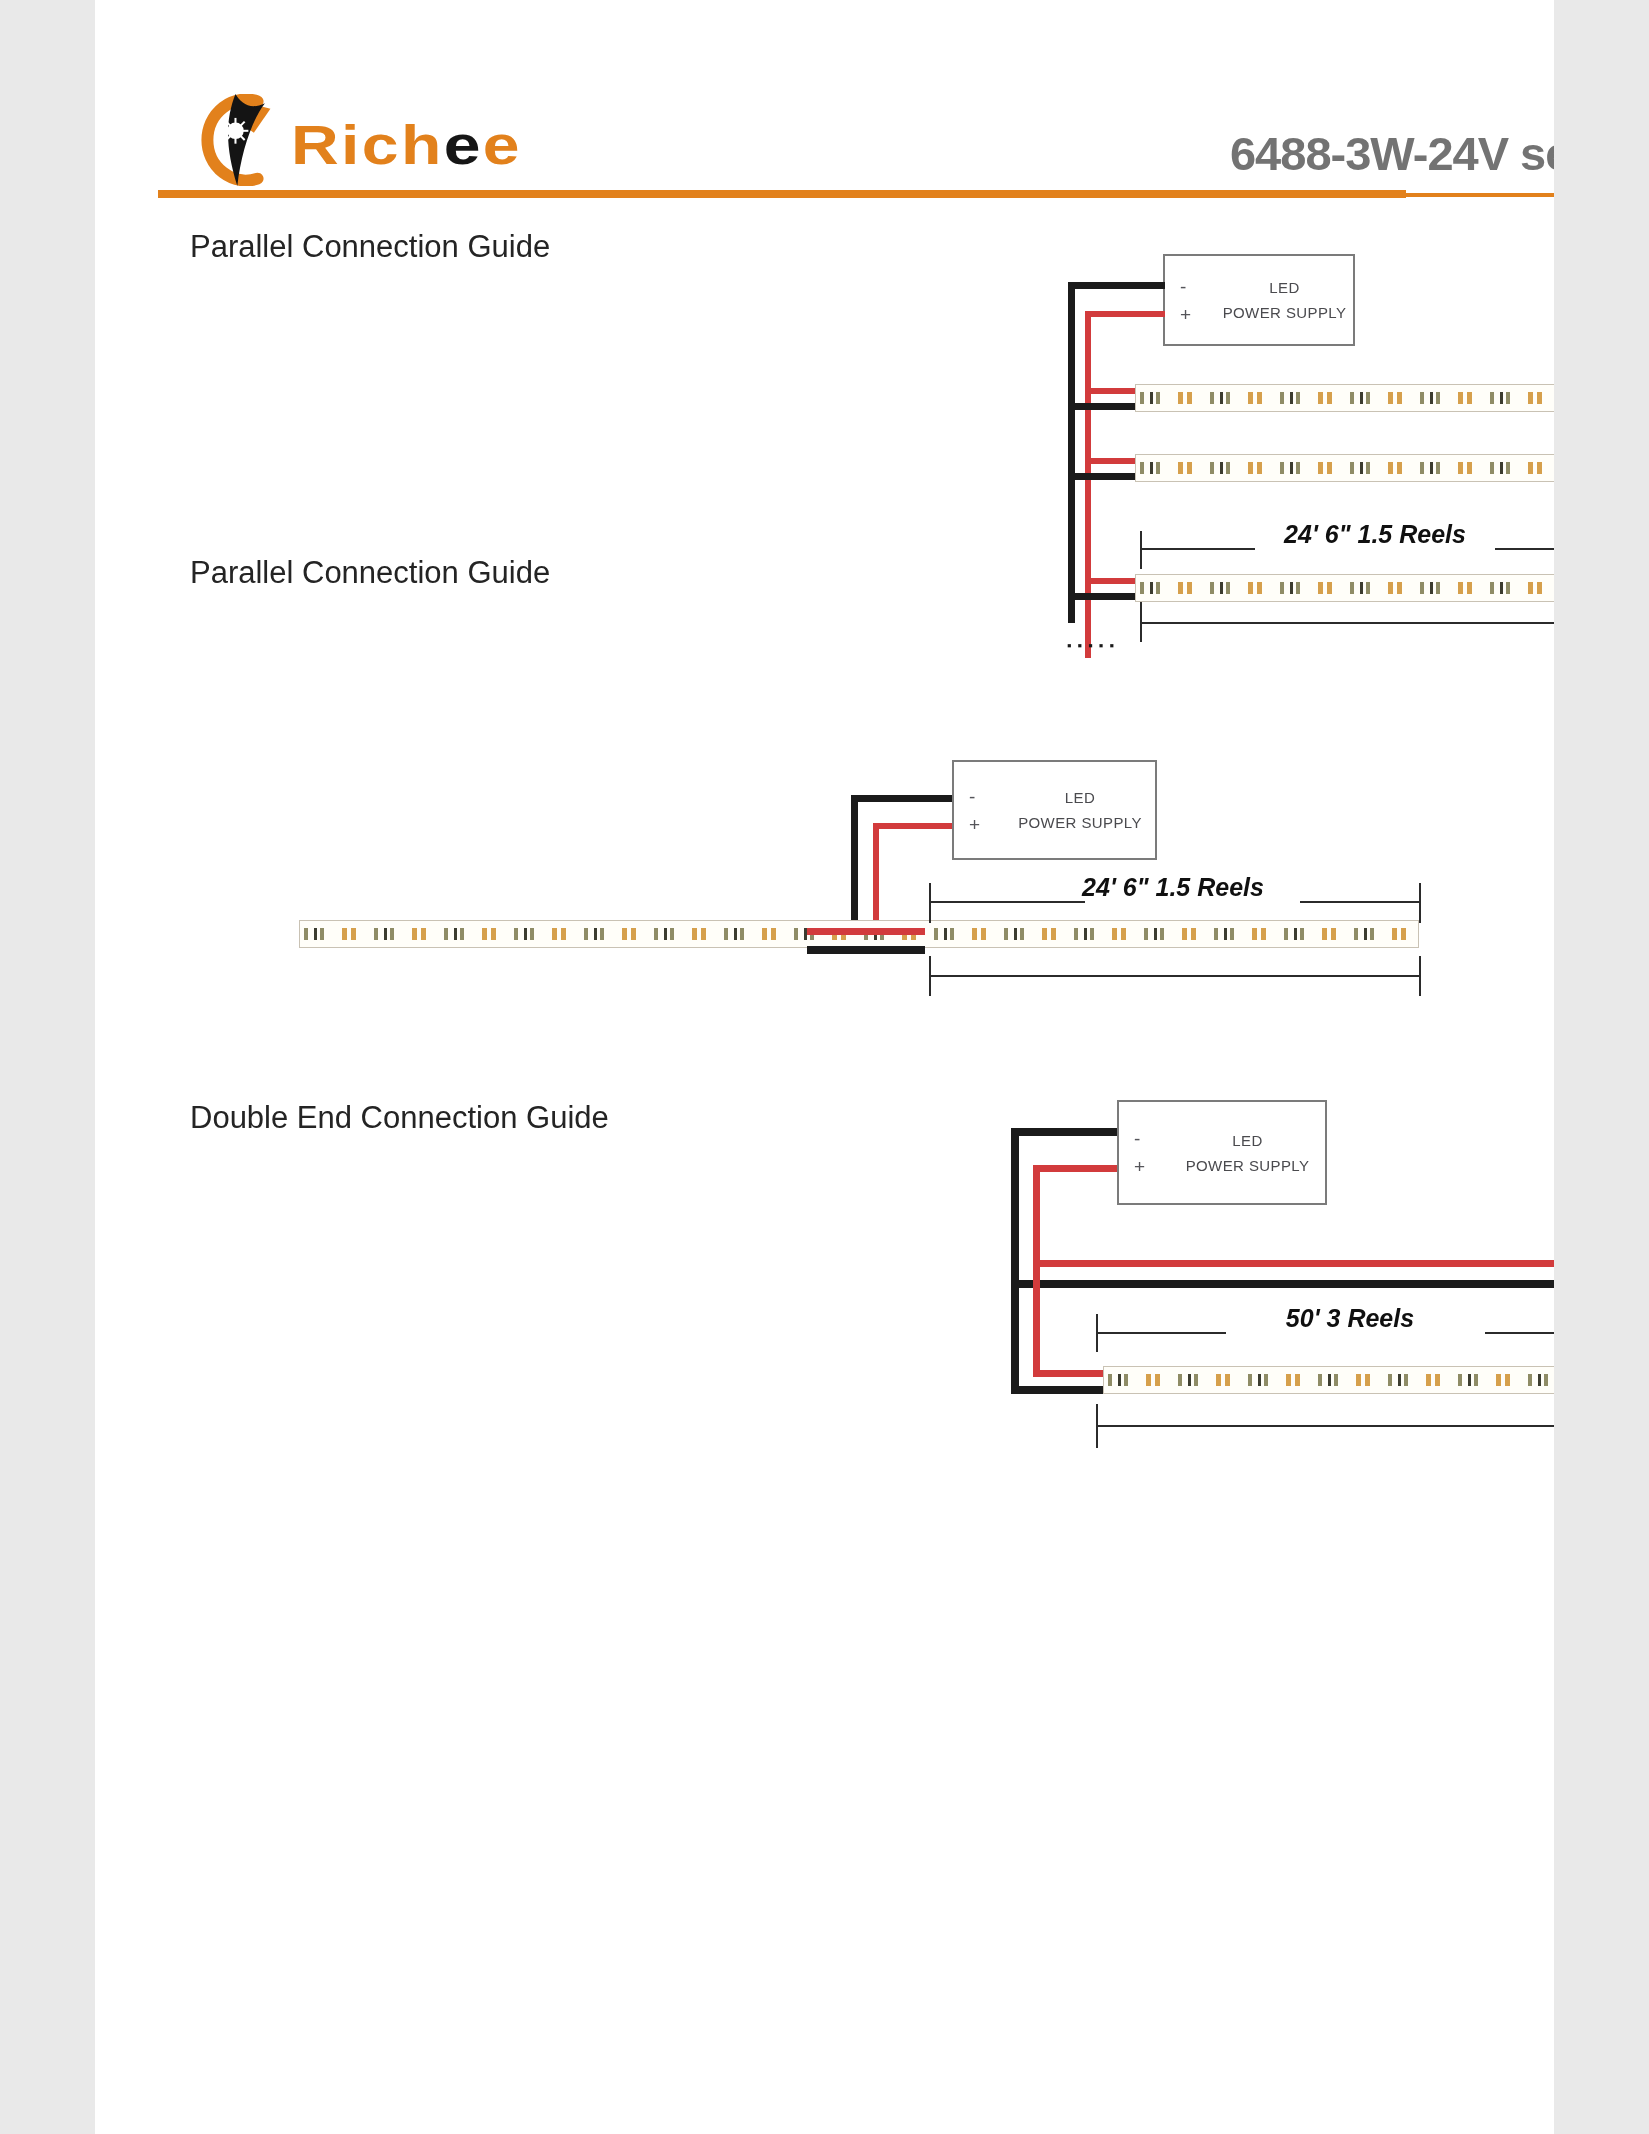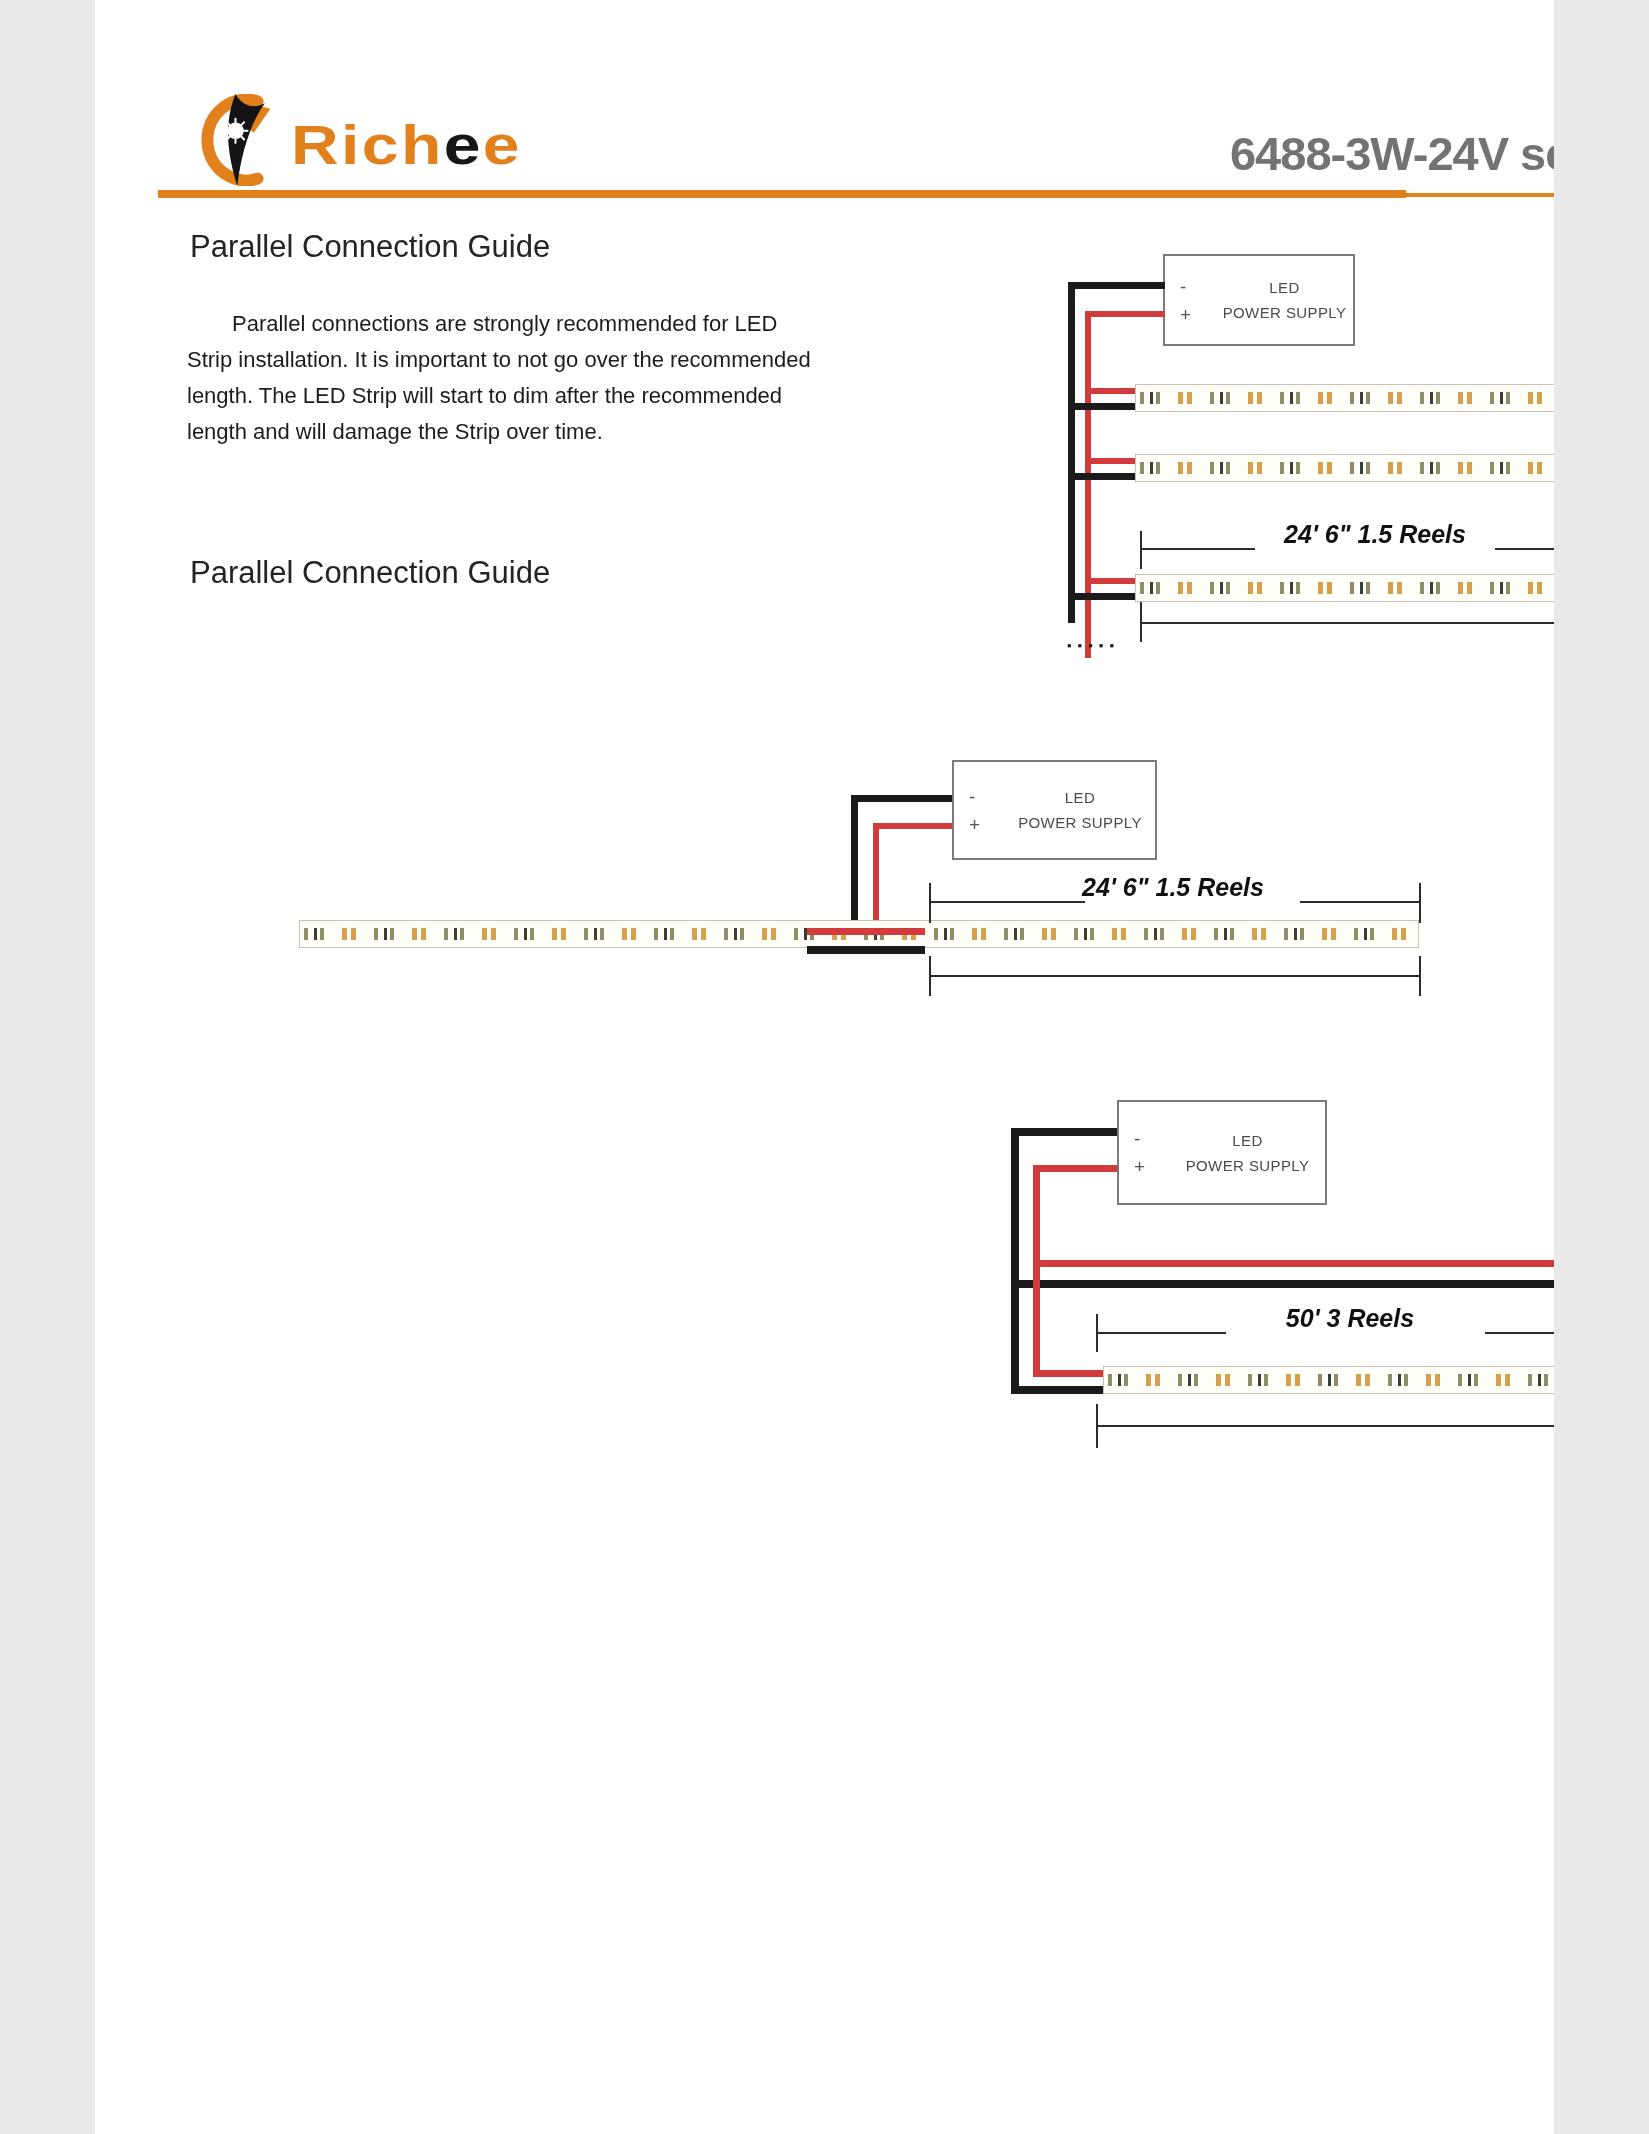--- a/index.html
+++ b/index.html
@@ -63,24 +63,20 @@
     </g>
   </svg>
   <div class="abs logo-text" style="left:196px;top:112px;">
     <span class="logo-orange">Rich</span><span class="logo-black">e</span><span class="logo-orange">e</span>
   </div>
   <div class="abs doc-title" style="left:1000px;top:126px;width:555px;">6488-3W-24V series</div>
   <div class="abs rule" style="left:63px;top:190px;width:1248px;height:8px;"></div>
   <div class="abs rule" style="left:1311px;top:193px;width:264px;height:4px;"></div>
 
   <div class="abs sec-heading" style="left:95px;top:229px;">Parallel Connection Guide</div>
-  <div class="abs body-text" style="left:92px;top:306px;width:700px;text-indent:45px;">Parallel connections are strongly recommended for LED
-Strip installation. It is important to not go over the recommended
-length. The LED Strip will start to dim after the recommended
-length and will damage the Strip over time.</div>
 
   <div class="abs psu" style="left:1068px;top:254px;width:192px;height:92px;">
     <div class="psu-signs">
       <span>-</span>
       <span>+</span>
     </div>
     <div class="psu-label">
       <div>LED</div>
       <div>POWER SUPPLY</div>
     </div>
@@ -136,20 +132,21 @@
   <div class="abs tick" style="left:834px;top:883px;width:2px;height:40px;"></div>
   <div class="abs tick" style="left:1324px;top:883px;width:2px;height:40px;"></div>
   <div class="abs dline" style="left:834px;top:901px;width:156px;height:2px;"></div>
   <div class="abs dline" style="left:1205px;top:901px;width:121px;height:2px;"></div>
   <div class="abs dim-label" style="left:958px;top:873px;width:240px;">24' 6" 1.5 Reels</div>
 
   <div class="abs tick" style="left:834px;top:956px;width:2px;height:40px;"></div>
   <div class="abs tick" style="left:1324px;top:956px;width:2px;height:40px;"></div>
   <div class="abs dline" style="left:834px;top:975px;width:492px;height:2px;"></div>
 
+  <div class="abs sec-heading" style="left:95px;top:1100px;">Double End Connection Guide</div>
 
   <div class="abs psu" style="left:1022px;top:1100px;width:210px;height:105px;">
     <div class="psu-signs">
       <span>-</span>
       <span>+</span>
     </div>
     <div class="psu-label">
       <div>LED</div>
       <div>POWER SUPPLY</div>
     </div>

